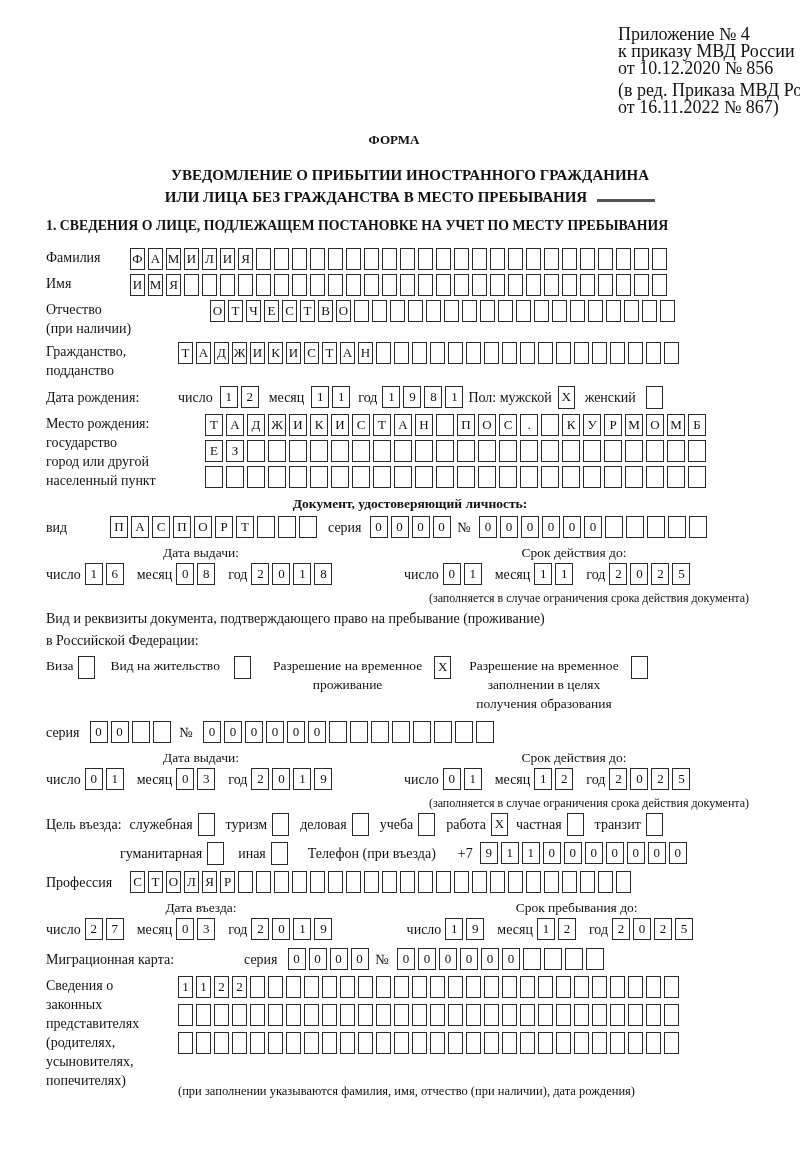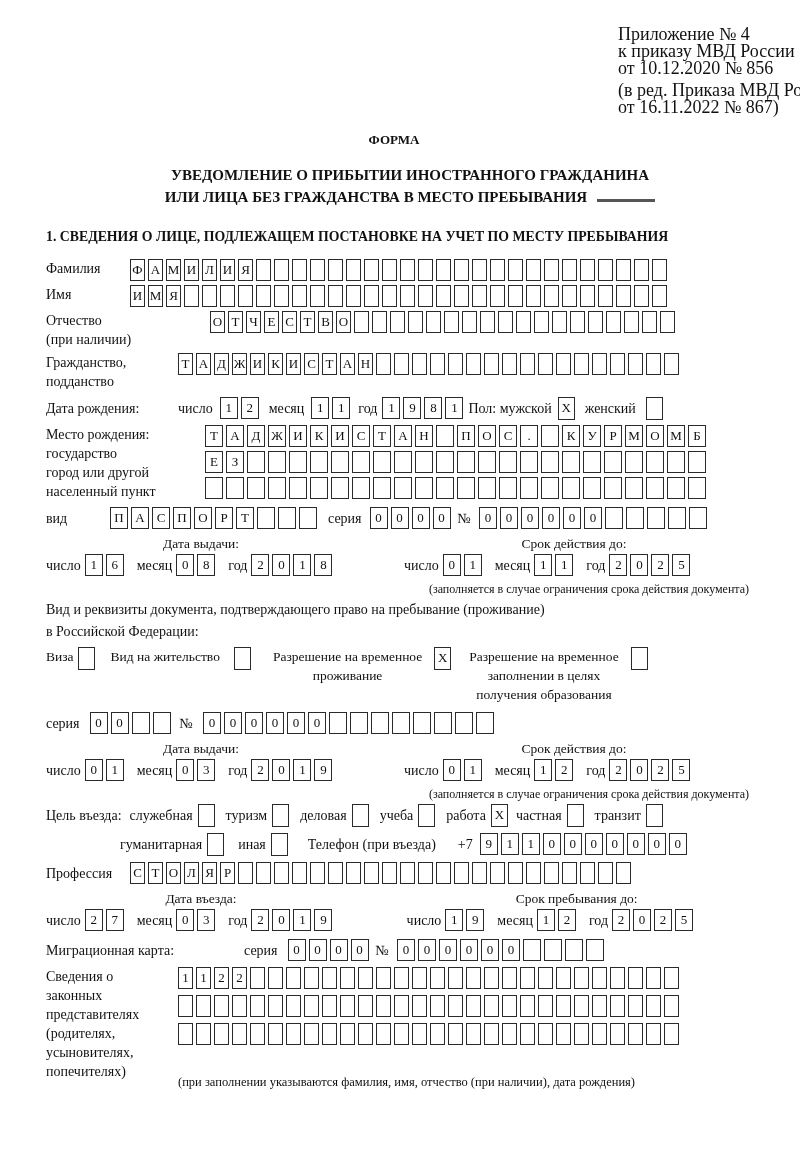--- a/index.html
+++ b/index.html
@@ -7,21 +7,21 @@
   body { font-family:"Liberation Serif","DejaVu Serif",serif; color:#111; }
   .page { width:800px; height:1163px; background:#fff; padding:26px 26px 16px 46px; overflow:hidden; }
 
   .topnote { margin-left:572px; font-size:18px; line-height:17px; white-space:nowrap; }
   .topnote .g2 { margin-top:5px; }
   .forma { text-align:center; padding-right:32px; font-weight:bold; font-size:13px; margin-top:16px; }
 
   .title { text-align:center; font-weight:bold; font-size:15px; margin-top:16px; line-height:22px; }
   .uline { display:inline-block; width:58px; border-bottom:3px solid #555; height:12px; margin-left:10px; }
 
-  .sect { font-weight:bold; font-size:13.8px; margin-top:21px; margin-bottom:14px; }
+  .sect { font-weight:bold; font-size:13.8px; margin-top:10px; margin-bottom:14px; }
 
   .row { display:flex; align-items:flex-start; margin-bottom:4px; }
   .lbl { font-size:14px; line-height:20px; flex-shrink:0; }
   .lbl div { line-height:19px; }
   .w84 { width:84px; } .w164 { width:164px; } .w132 { width:132px; } .w159 { width:159px; } .w64 { width:64px; }
   .w118 { width:118px; } .w150 { width:158px; }
 
   .cells { display:inline-flex; flex-wrap:nowrap; }
   .cellcol .cells { margin-bottom:4px; }
   .cell { width:15px; height:22px; border:1.5px solid #2a2a2a; margin-right:3px; flex-shrink:0;
@@ -329,20 +329,21 @@
           <span class="cell"></span>
           <span class="cell"></span>
           <span class="cell"></span>
           <span class="cell"></span>
           <span class="cell"></span>
           <span class="cell"></span>
         </div>
     </div>
   </div>
 
+  <div class="docheading">Документ, удостоверяющий личность:</div>
   <div class="row">
     <div class="lbl w64" style="line-height:24px;">вид</div>
     <span class="cells lg">
         <span class="cell">П</span>
         <span class="cell">А</span>
         <span class="cell">С</span>
         <span class="cell">П</span>
         <span class="cell">О</span>
         <span class="cell">Р</span>
         <span class="cell">Т</span>

